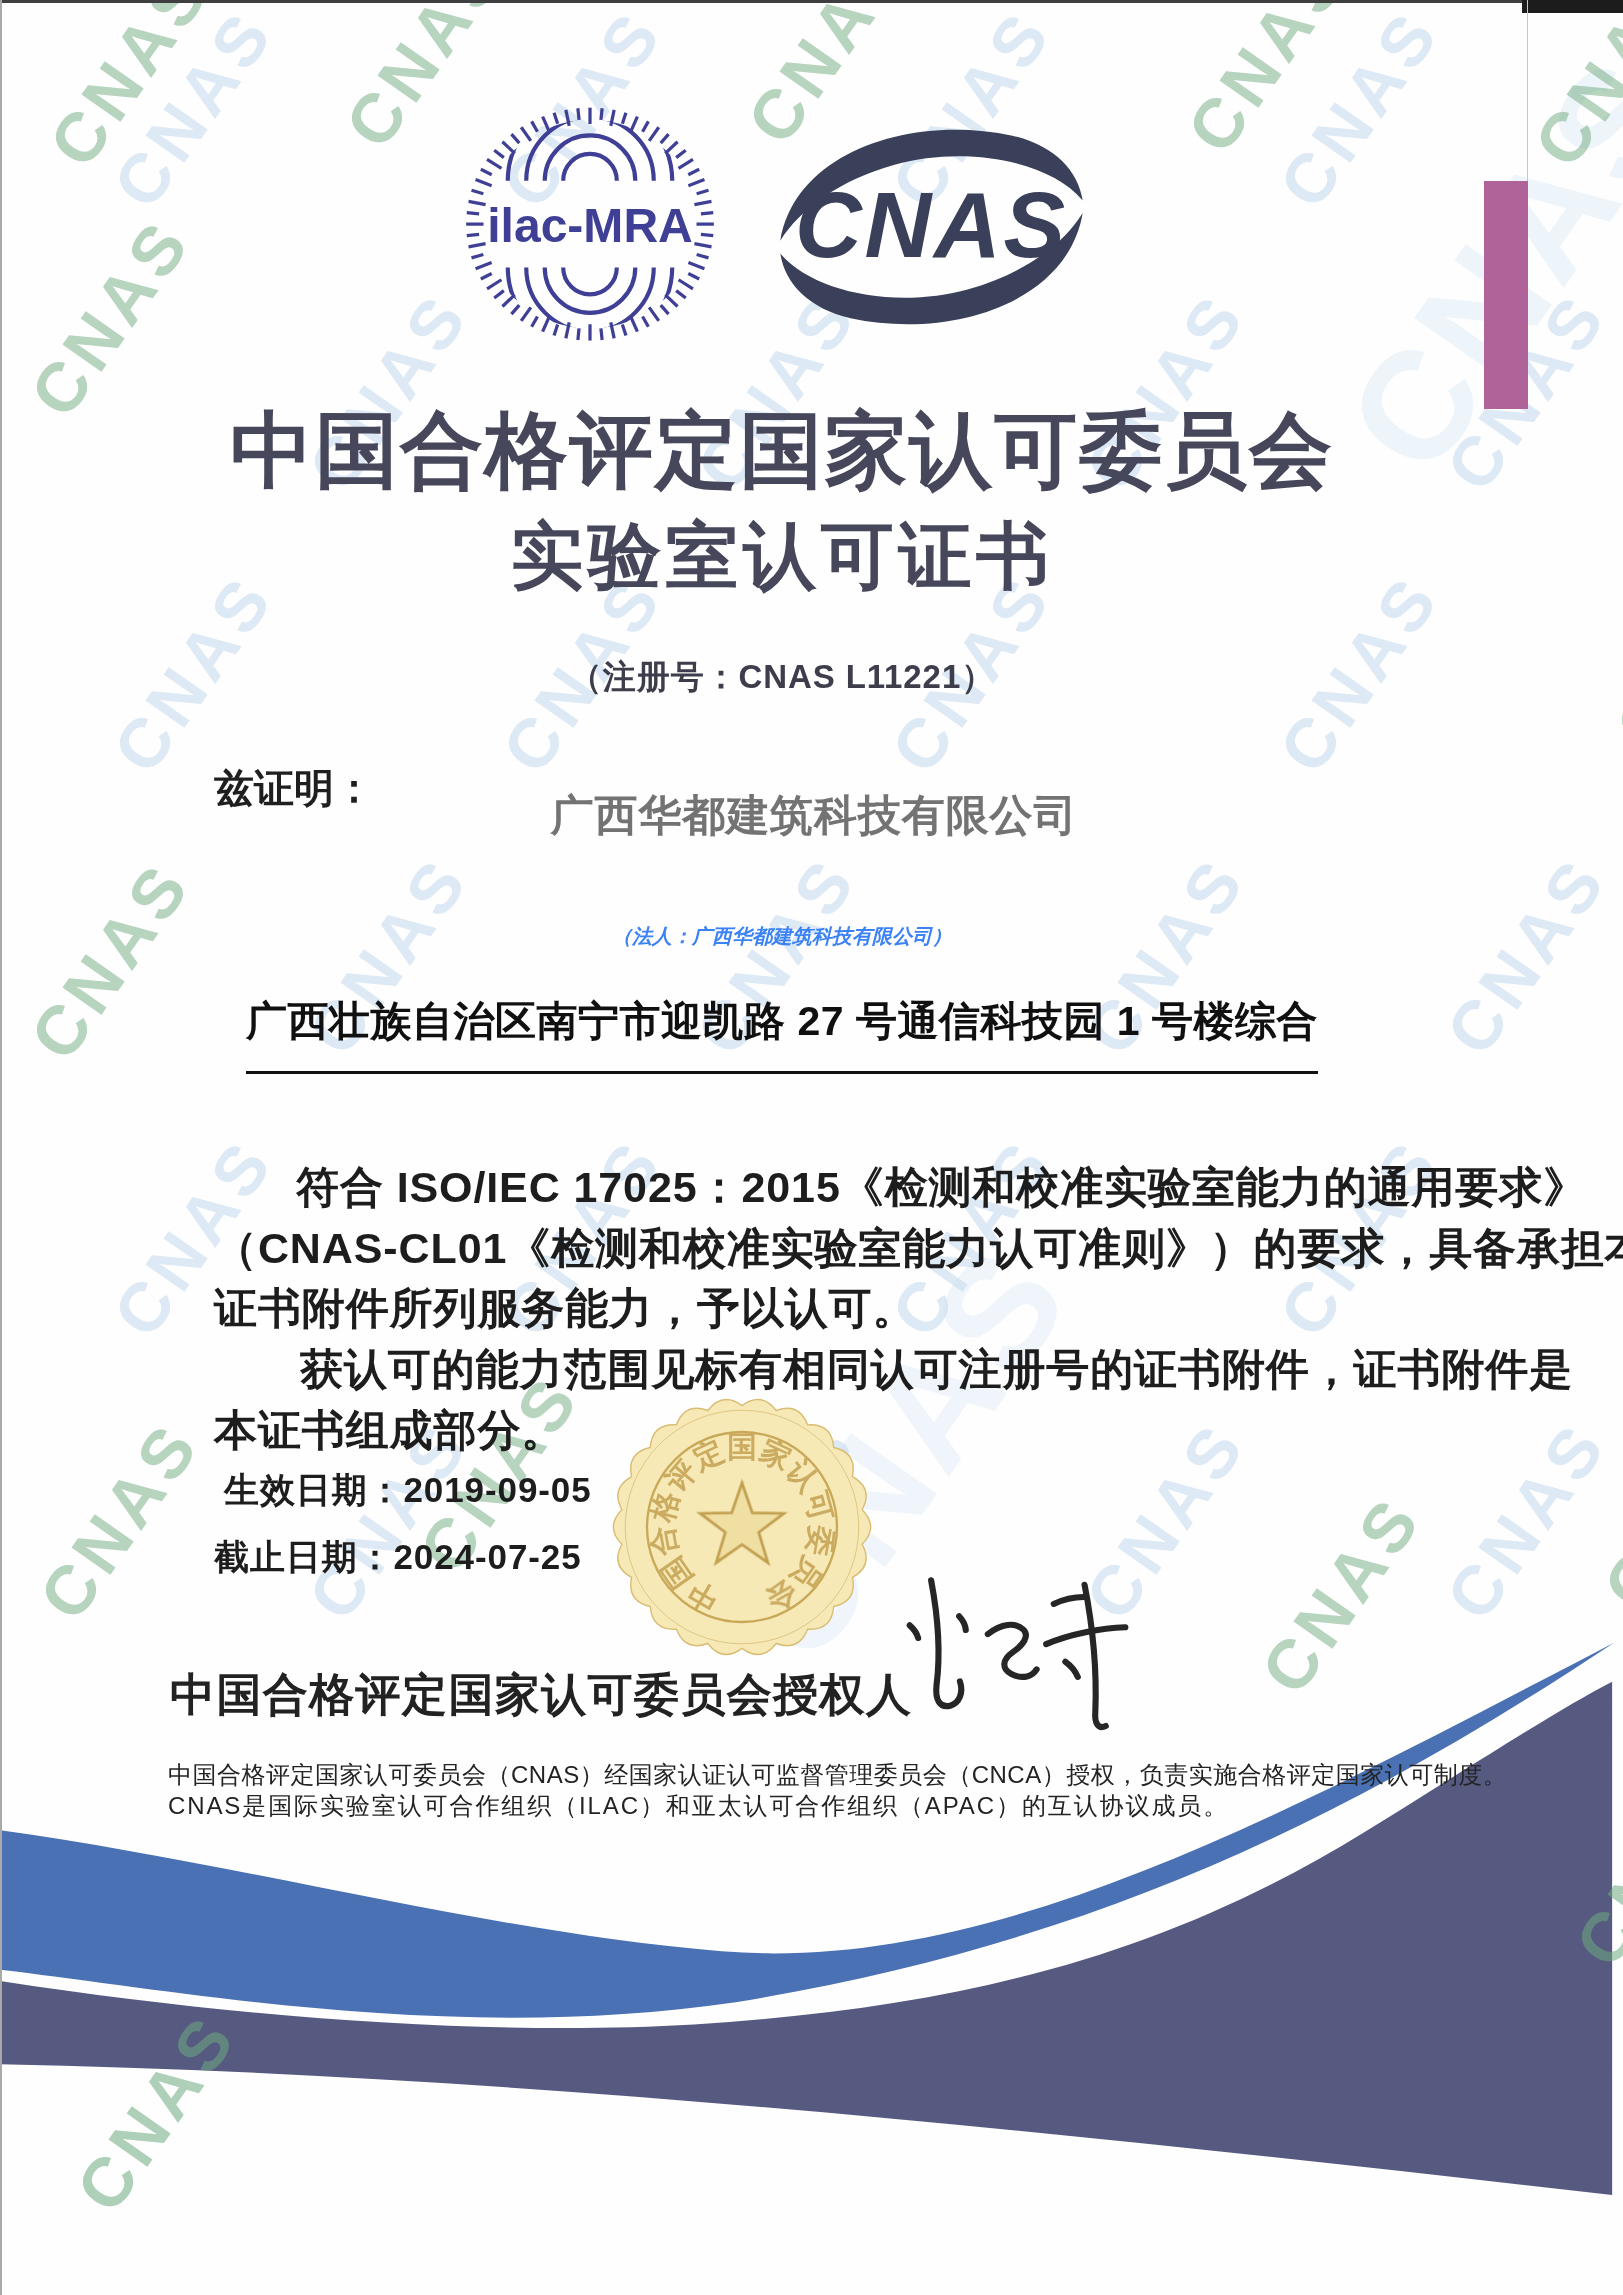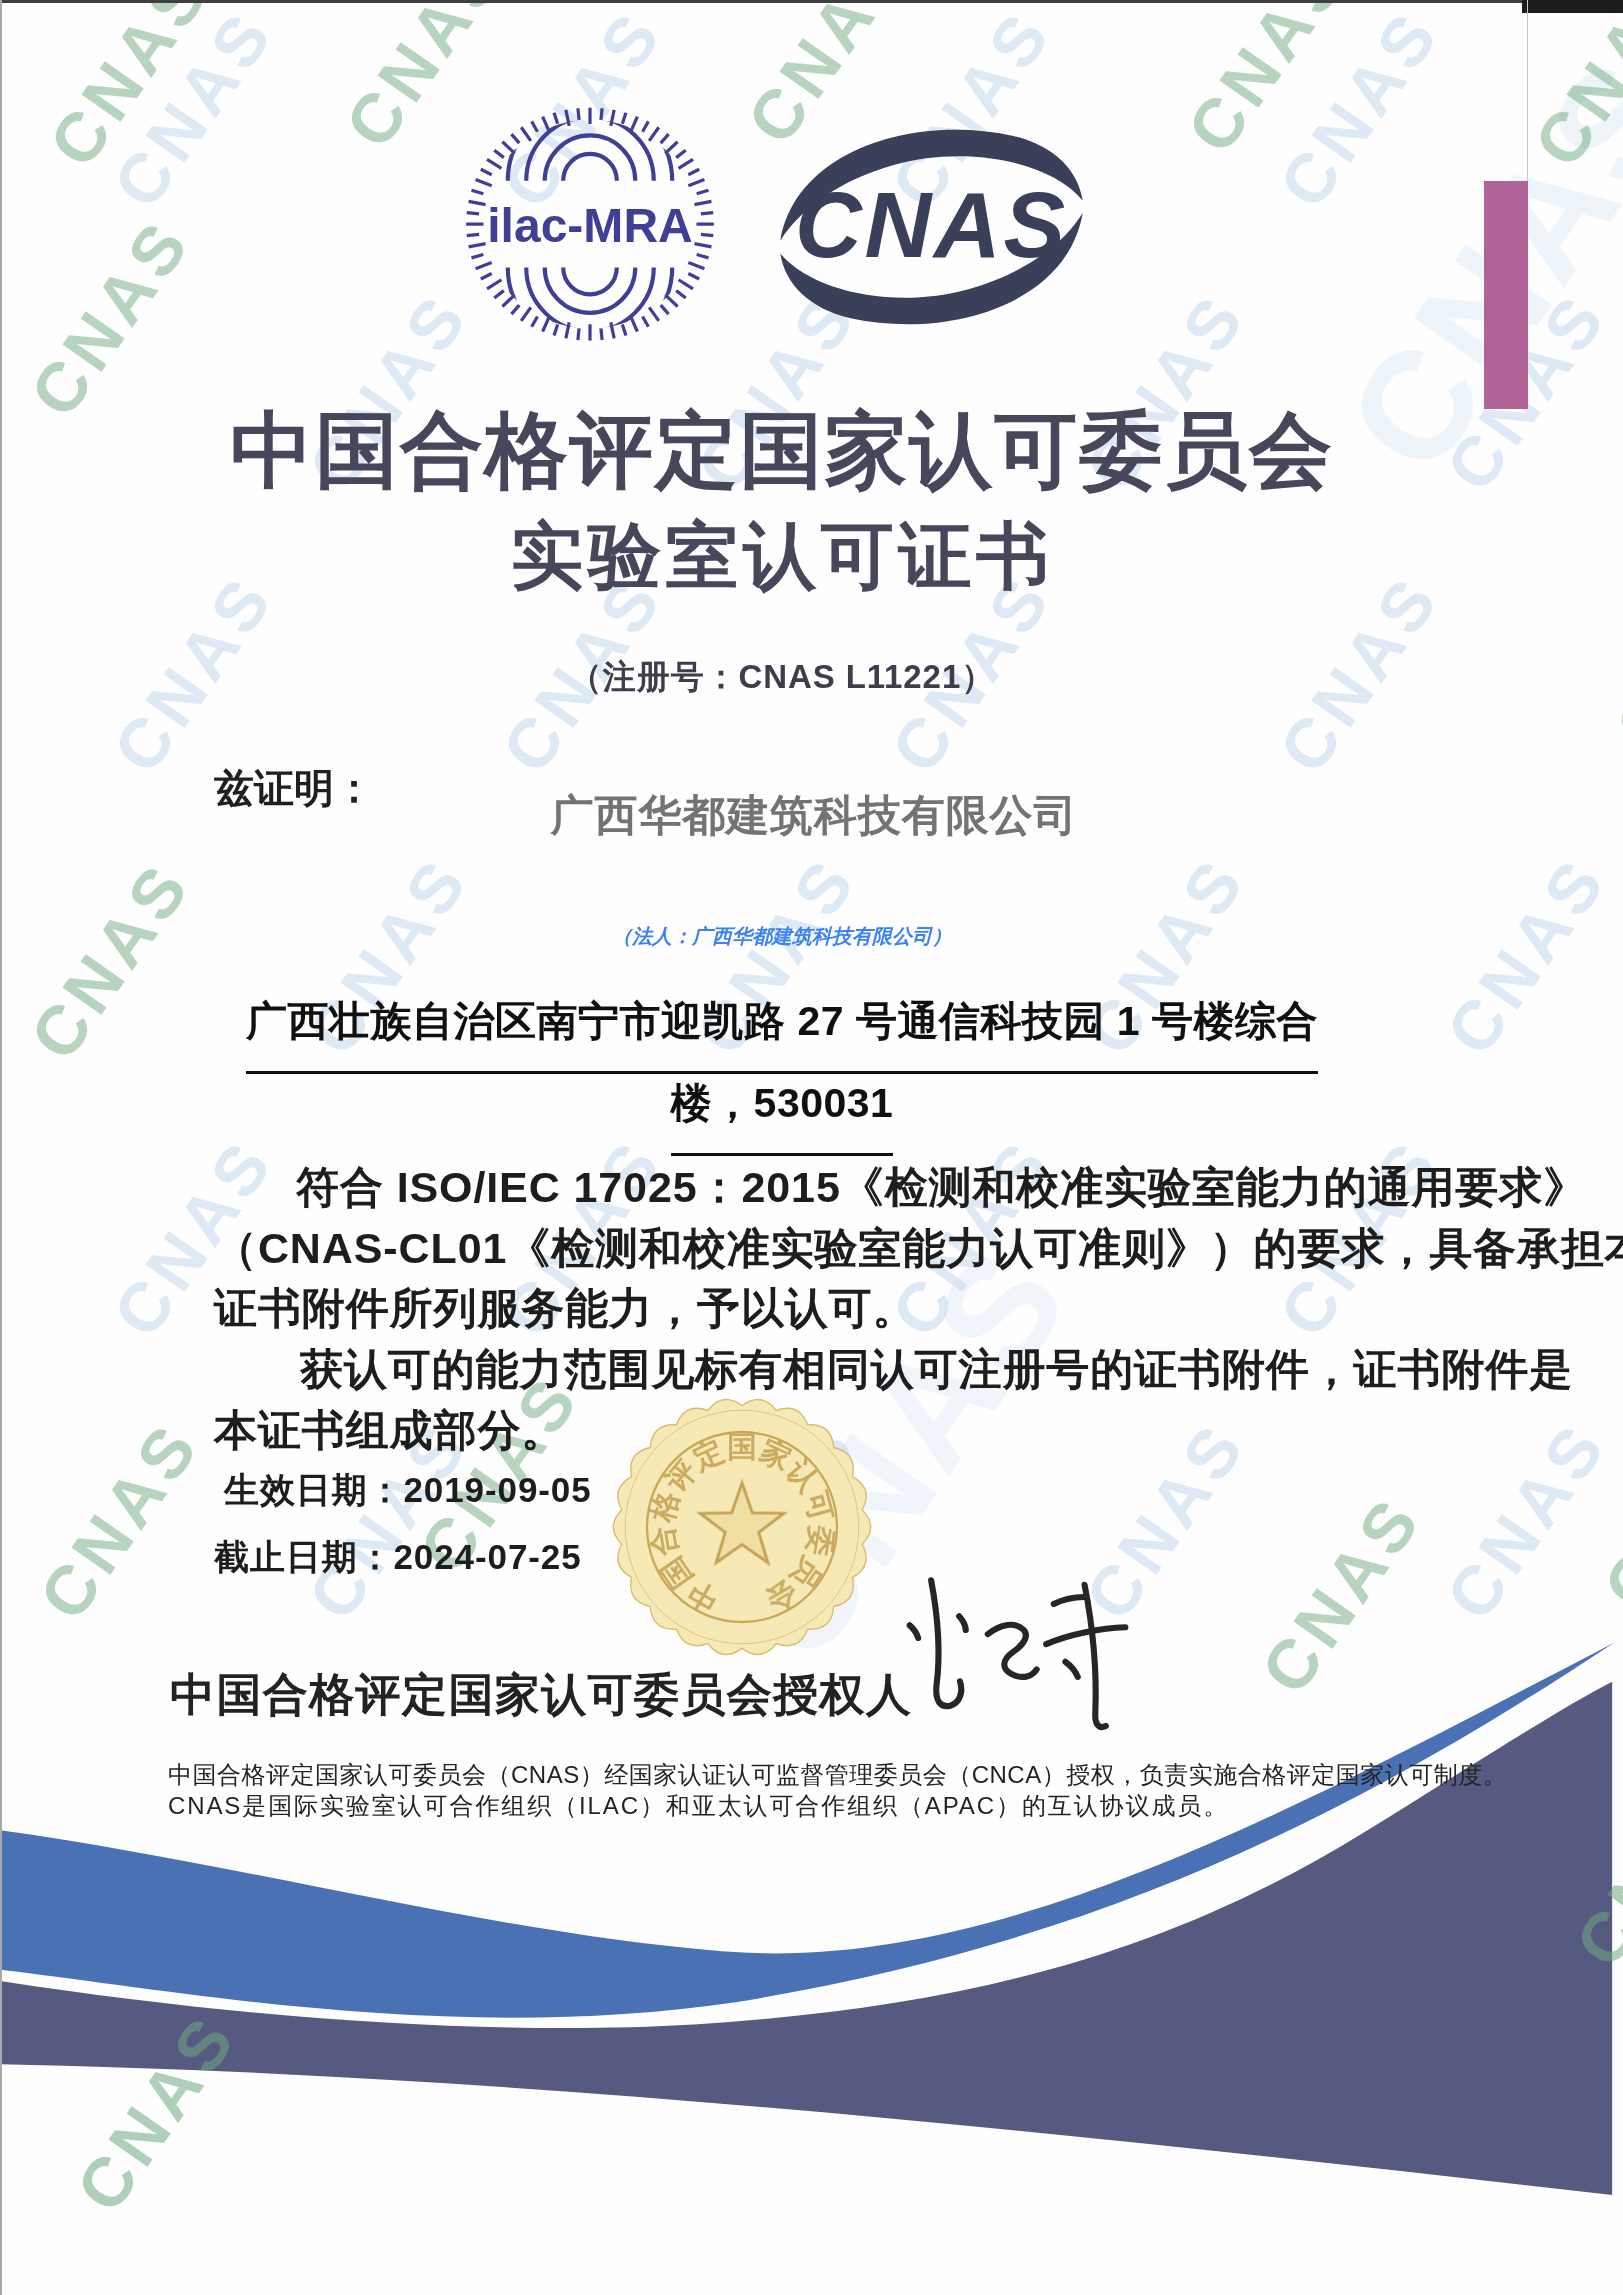--- a/index.html
+++ b/index.html
@@ -225,23 +225,20 @@
     <div id="title" class="centered">中国合格评定国家认可委员会</div>
     <div id="subtitle" class="centered">实验室认可证书</div>
     <div id="reg-line" class="centered">（注册号：CNAS L11221）</div>
 
     <div id="certify" class="abs">兹证明：</div>
     <div id="company" class="centered">广西华都建筑科技有限公司</div>
     <div id="legal" class="centered">（法人：广西华都建筑科技有限公司）</div>
     <div id="addr1-wrap" class="centered">
       <span id="addr1" class="addr">广西壮族自治区南宁市迎凯路 27 号通信科技园 1 号楼综合</span>
     </div>
-    <div id="addr2-wrap" class="centered">
-      <span id="addr2" class="addr">楼，530031</span>
-    </div>
 
     <div id="p1l1" class="bodyline">符合 ISO/IEC 17025：2015《检测和校准实验室能力的通用要求》</div>
     <div id="p1l2" class="bodyline">（CNAS-CL01《检测和校准实验室能力认可准则》）的要求，具备承担本</div>
     <div id="p1l3" class="bodyline">证书附件所列服务能力，予以认可。</div>
     <div id="p2l1" class="bodyline">获认可的能力范围见标有相同认可注册号的证书附件，证书附件是</div>
     <div id="p2l2" class="bodyline">本证书组成部分。</div>
 
     <div id="eff-date" class="bodyline">生效日期：2019-09-05</div>
     <div id="exp-date" class="bodyline">截止日期：2024-07-25</div>
 

